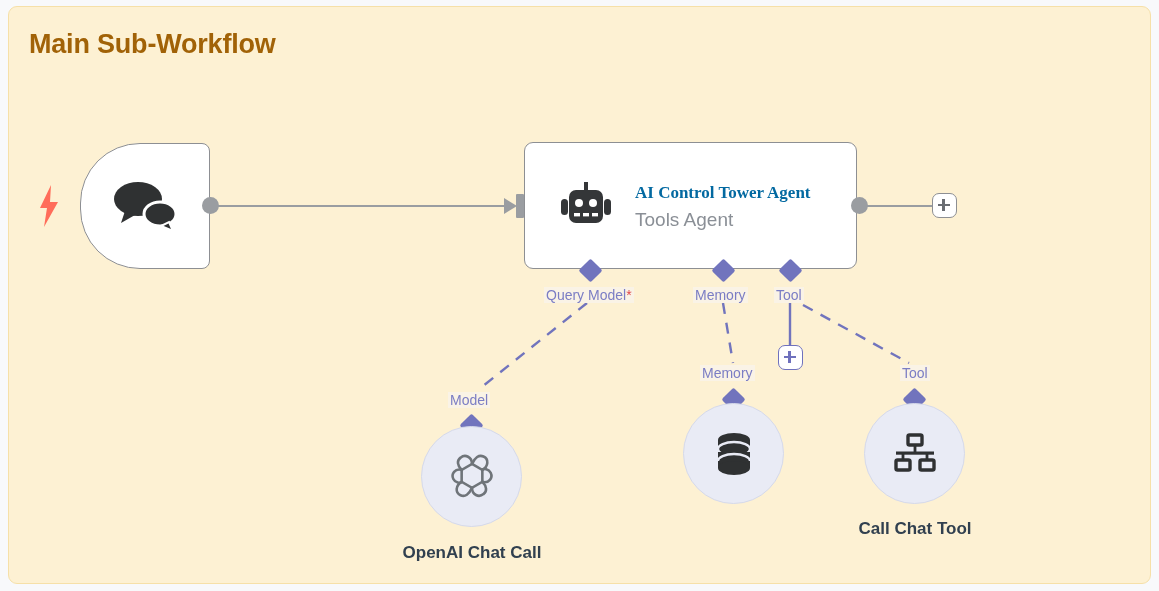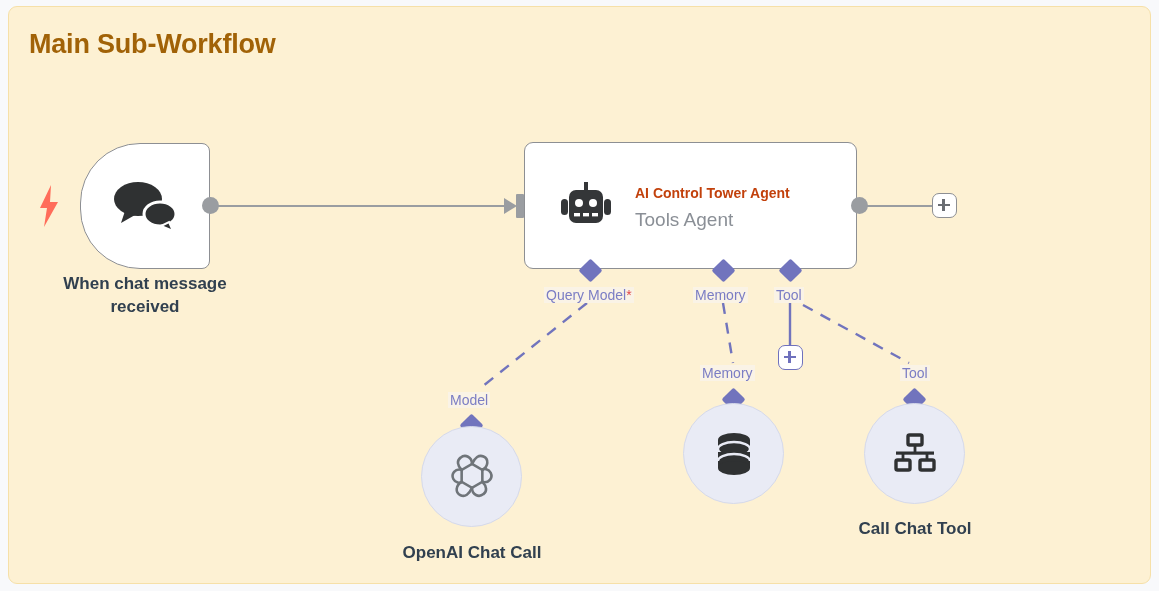--- a/index.html
+++ b/index.html
@@ -87,25 +87,26 @@
   }
   .agent-icon {
     width: 54px;
     height: 54px;
     flex: 0 0 auto;
   }
   .agent-text {
     margin-left: 22px;
   }
   .agent-title {
-    font-size: 14px;
+    font-size: 17px;
     font-weight: bold;
-    color: #c2410c;
+    color: #0369a1;
     line-height: 26px;
     max-width: 180px;
+    font-family: Liberation Serif, serif;
   }
   .agent-sub {
     font-size: 19px;
     color: #8a8f96;
     line-height: 22px;
     margin-top: 3px;
   }
   
   .node-label {
     position: absolute;
@@ -215,21 +216,20 @@
 
   <div class="trigger-node">
     <svg width="68" height="52" viewBox="0 0 68 52">
       <ellipse cx="27" cy="19" rx="24" ry="17" fill="#2f3132"></ellipse>
       <path d="M 14 31 L 10 43 L 24 35 Z" fill="#2f3132"></path>
       <ellipse cx="49" cy="34" rx="16" ry="12" fill="#2f3132" stroke="#ffffff" stroke-width="3"></ellipse>
       <path d="M 58 42 L 62 51 L 50 46 Z" fill="#2f3132" stroke="#ffffff" stroke-width="2"></path>
     </svg>
   </div>
   <div class="out-dot" style="left:202px; top:197px;"></div>
-  <div class="node-label" style="left:44px; top:272px; width:202px;">When chat message received</div>
 
   <div class="in-port" style="left:516px; top:194px;"></div>
 
   <div class="agent-node">
     <svg class="agent-icon" viewBox="0 0 54 54">
       <rect x="25" y="3" width="4" height="9" fill="#343638"></rect>
       <rect x="2" y="20" width="7" height="16" rx="3.5" fill="#343638"></rect>
       <rect x="45" y="20" width="7" height="16" rx="3.5" fill="#343638"></rect>
       <rect x="10" y="11" width="34" height="33" rx="7" fill="#343638"></rect>
       <circle cx="20" cy="24" r="4" fill="#ffffff"></circle>

